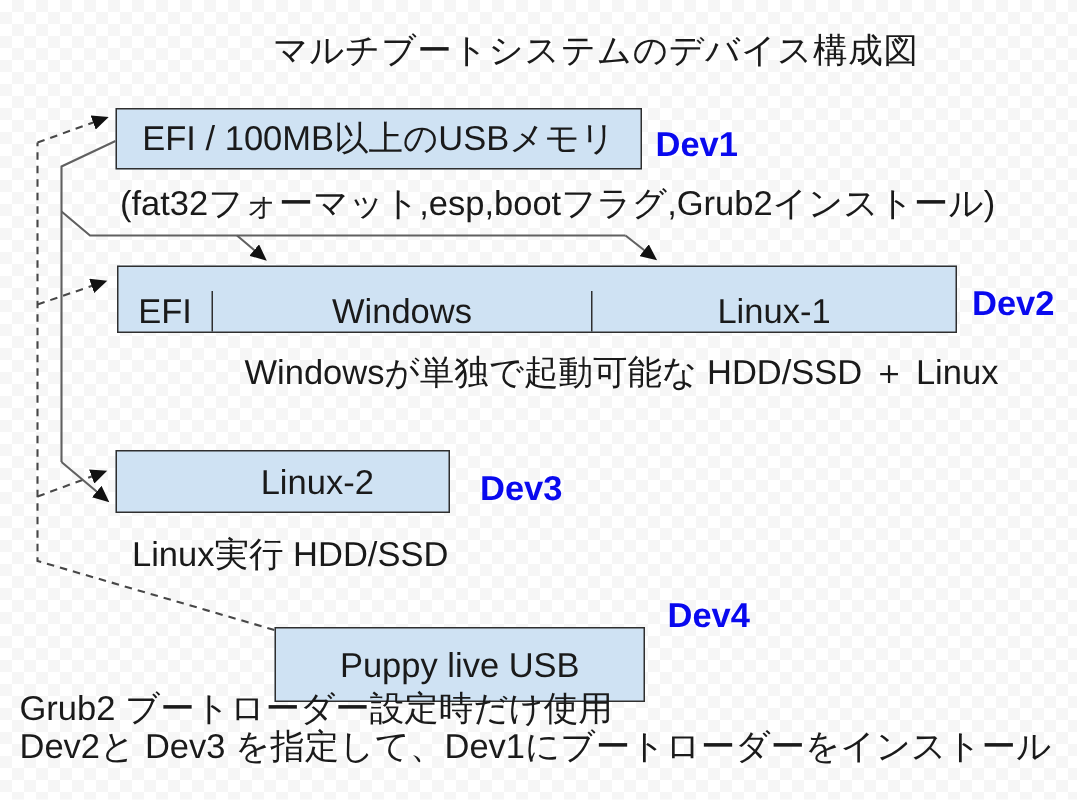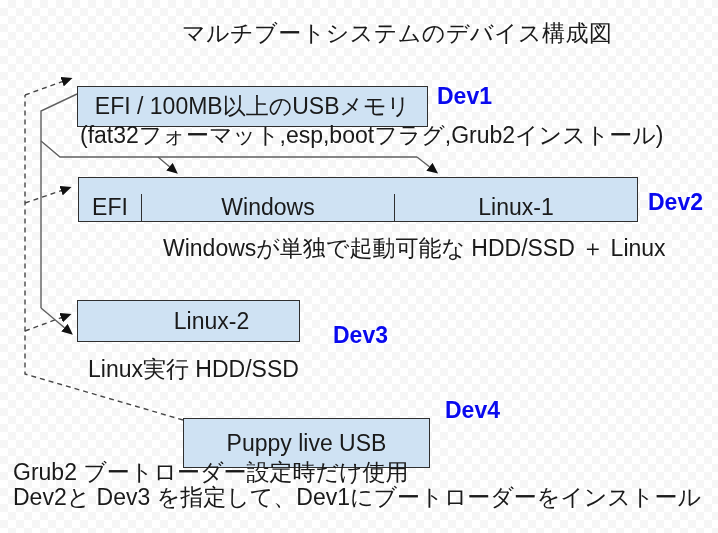--- a/index.html
+++ b/index.html
@@ -99,38 +99,38 @@
       <path d="M77,94 L41,111 L41,308"></path>
       <path d="M41,308 L66,329" marker-end="url(#arw)"></path>
       <path d="M41,141 L60,157 L417,157"></path>
       <path d="M158,157 L171,168" marker-end="url(#arw)"></path>
       <path d="M417,157 L431,168" marker-end="url(#arw)"></path>
     </g>
   </svg>
 
   <div class="abs title">マルチブートシステムのデバイス構成図</div>
 
-  <div class="abs box" style="left:77px; top:72px; width:351px; height:41px;margin-top:14px;">
+  <div class="abs box" style="left:77px; top:72px; width:351px; height:41px;">
     <span>EFI / 100MB以上のUSBメモリ</span>
   </div>
   <div class="abs dev-label" style="left:437px; top:83px;">Dev1</div>
   <div class="abs caption" style="left:80px; top:120px;">(fat32フォーマット,esp,bootフラグ,Grub2インストール)</div>
 
   <div class="abs box partition-row" style="left:78px; top:177px; width:560px; height:45px;">
     <div class="part" style="width:62px;">EFI</div>
     <div class="part" style="width:253px;margin-top:44px;">Windows</div>
     <div class="part" style="flex:1;">Linux-1</div>
   </div>
   <div class="abs dev-label" style="left:648px; top:189px;">Dev2</div>
   <div class="abs caption" style="left:163px; top:233px;">Windowsが単独で起動可能な HDD/SSD ＋ Linux</div>
 
   <div class="abs box" style="left:77px; top:300px; width:223px; height:42px;padding-left:46px;">
     <span>Linux-2</span>
   </div>
-  <div class="abs dev-label" style="left:333px; top:312px;margin-top:10px;">Dev3</div>
+  <div class="abs dev-label" style="left:320px; top:312px;">Dev3</div>
   <div class="abs caption" style="left:88px; top:354px;">Linux実行 HDD/SSD</div>
 
   <div class="abs dev-label" style="left:445px; top:397px;">Dev4</div>
   <div class="abs box" style="left:183px; top:418px; width:247px; height:50px;">
     <span>Puppy live USB</span>
   </div>
 
   <div class="abs footer">
     <div>Grub2 ブートローダー設定時だけ使用</div>
     <div>Dev2と Dev3 を指定して、Dev1にブートローダーをインストール</div>

